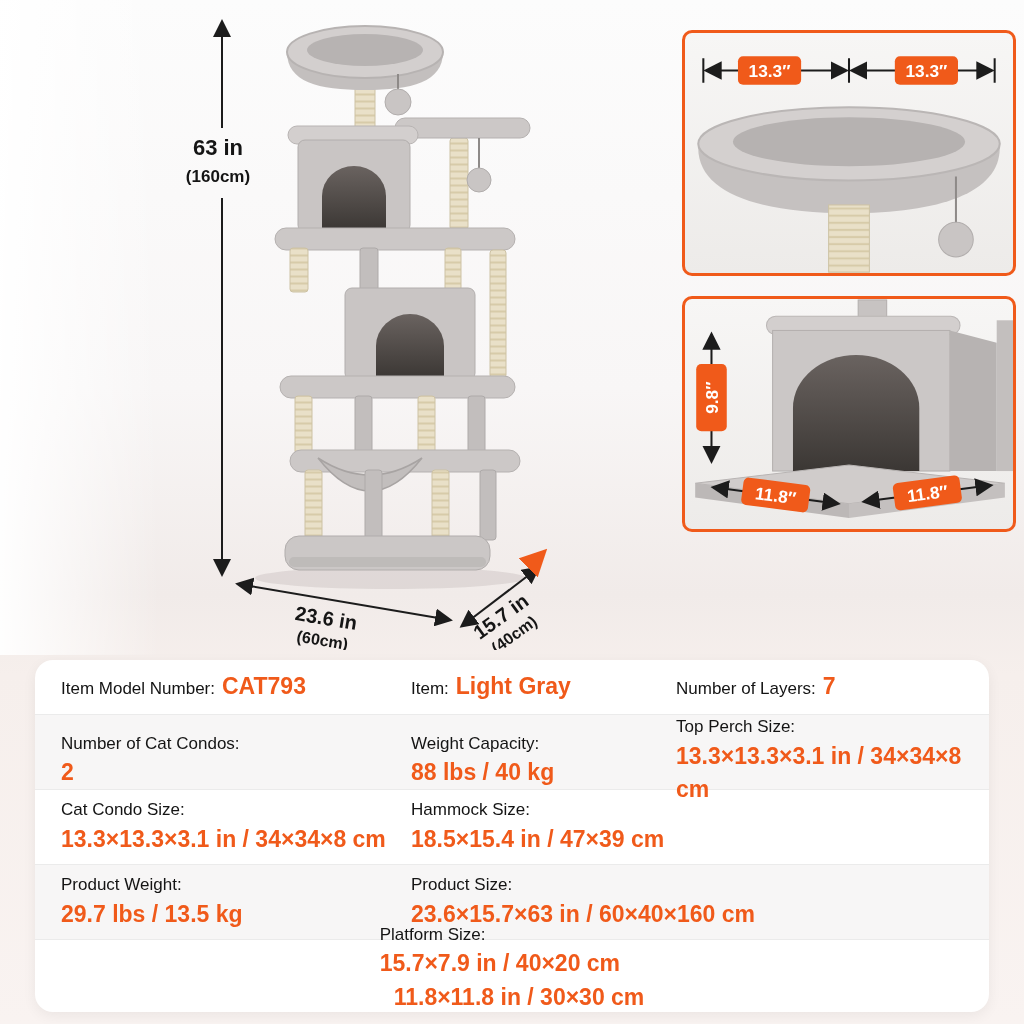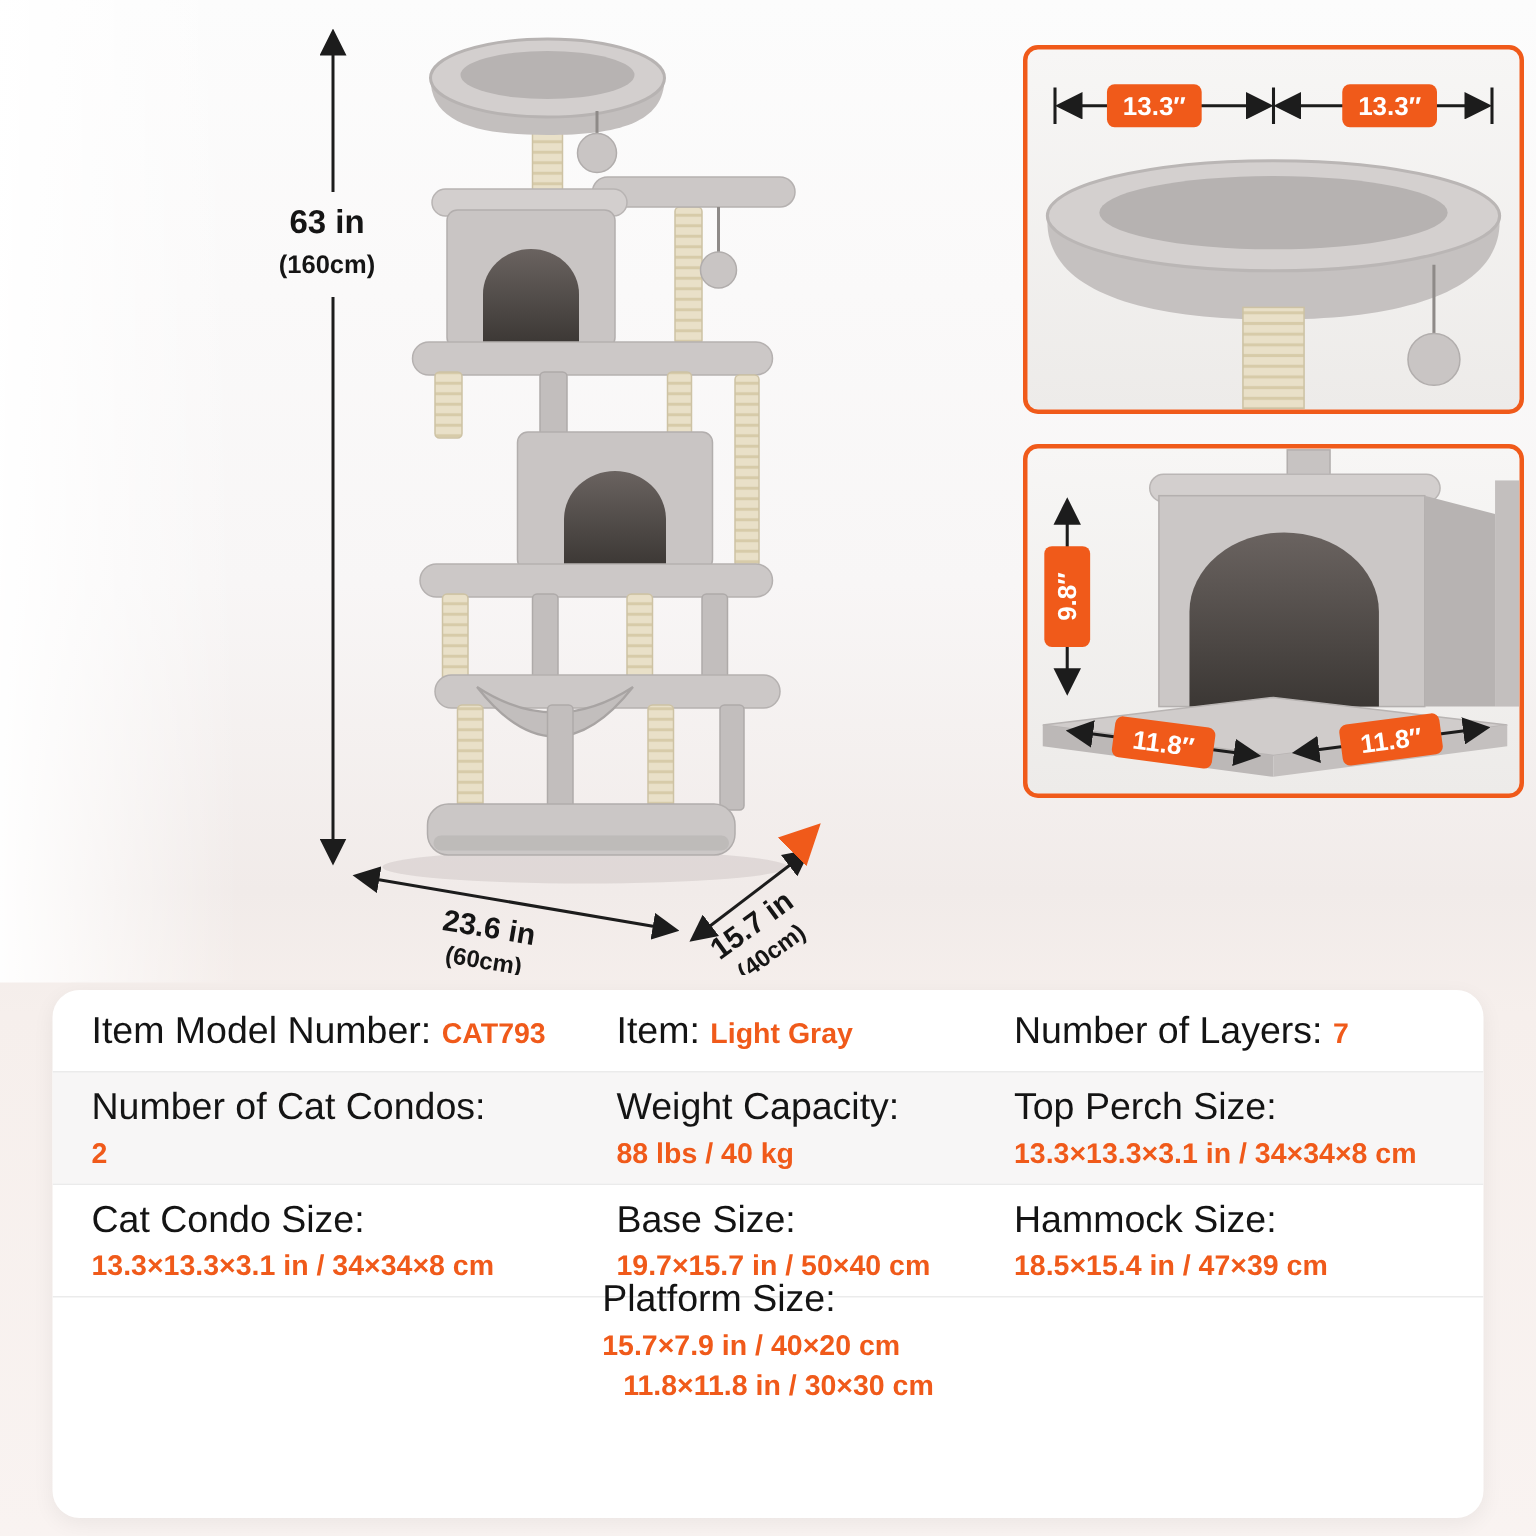--- a/index.html
+++ b/index.html
@@ -24,22 +24,22 @@
   .dim-box-text{font-size:17px;font-weight:bold;fill:#ffffff;}
 
   .spec-card{position:absolute;left:35px;top:660px;width:954px;height:352px;background:#ffffff;
     border-radius:18px;box-shadow:0 4px 14px rgba(0,0,0,.06);overflow:hidden;}
   .row{display:grid;grid-template-columns:350px 265px 1fr;padding:0 26px;align-items:center;}
   .r1{height:54px;}
   .r2,.r3,.r4,.r5{height:74px;border-top:1px solid #ebebeb;}
   .r2,.r4{background:#f7f6f6;}
   .r4{grid-template-columns:350px 1fr;}
   .r5{display:flex;flex-direction:column;justify-content:flex-end;}
-  .lbl{color:#141414;font-size:25px;line-height:1.45;}
-  .val{color:#F05A1A;font-weight:bold;font-size:19px;line-height:1.45;}
+  .lbl{color:#141414;font-size:17px;line-height:1.45;}
+  .val{color:#F05A1A;font-weight:bold;font-size:23px;line-height:1.45;}
   .cell.inline .val{margin-left:7px;}
   .cell.stacked .lbl,.cell.stacked .val{display:block;}
   .val-gap{margin-left:14px;}
 </style>
 </head>
 <body>
 
 <div class="page">
   <div class="bg-curtain"></div>
 
@@ -232,26 +232,32 @@
         <span class="lbl">Top Perch Size:</span>
         <span class="val">13.3×13.3×3.1 in / 34×34×8 cm</span>
       </div>
     </div>
     <div class="row r3">
       <div class="cell stacked">
         <span class="lbl">Cat Condo Size:</span>
         <span class="val">13.3×13.3×3.1 in / 34×34×8 cm</span>
       </div>
       <div class="cell stacked">
-        <span class="lbl">Base Size:</span>
-        <span class="val">19.7×15.7 in / 50×40 cm</span>
-      </div>
-      <div class="cell stacked">
         <span class="lbl">Hammock Size:</span>
         <span class="val">18.5×15.4 in / 47×39 cm</span>
+      </div>
+    </div>
+    <div class="row r4">
+      <div class="cell stacked">
+        <span class="lbl">Product Weight:</span>
+        <span class="val">29.7 lbs / 13.5 kg</span>
+      </div>
+      <div class="cell stacked">
+        <span class="lbl">Product Size:</span>
+        <span class="val">23.6×15.7×63 in / 60×40×160 cm</span>
       </div>
     </div>
     <div class="row r5">
       <div class="cell stacked">
         <span class="lbl">Platform Size:</span>
         <span>
           <span class="val">15.7×7.9 in / 40×20 cm</span>
           <span class="val val-gap">11.8×11.8 in / 30×30 cm</span>
         </span>
       </div>

